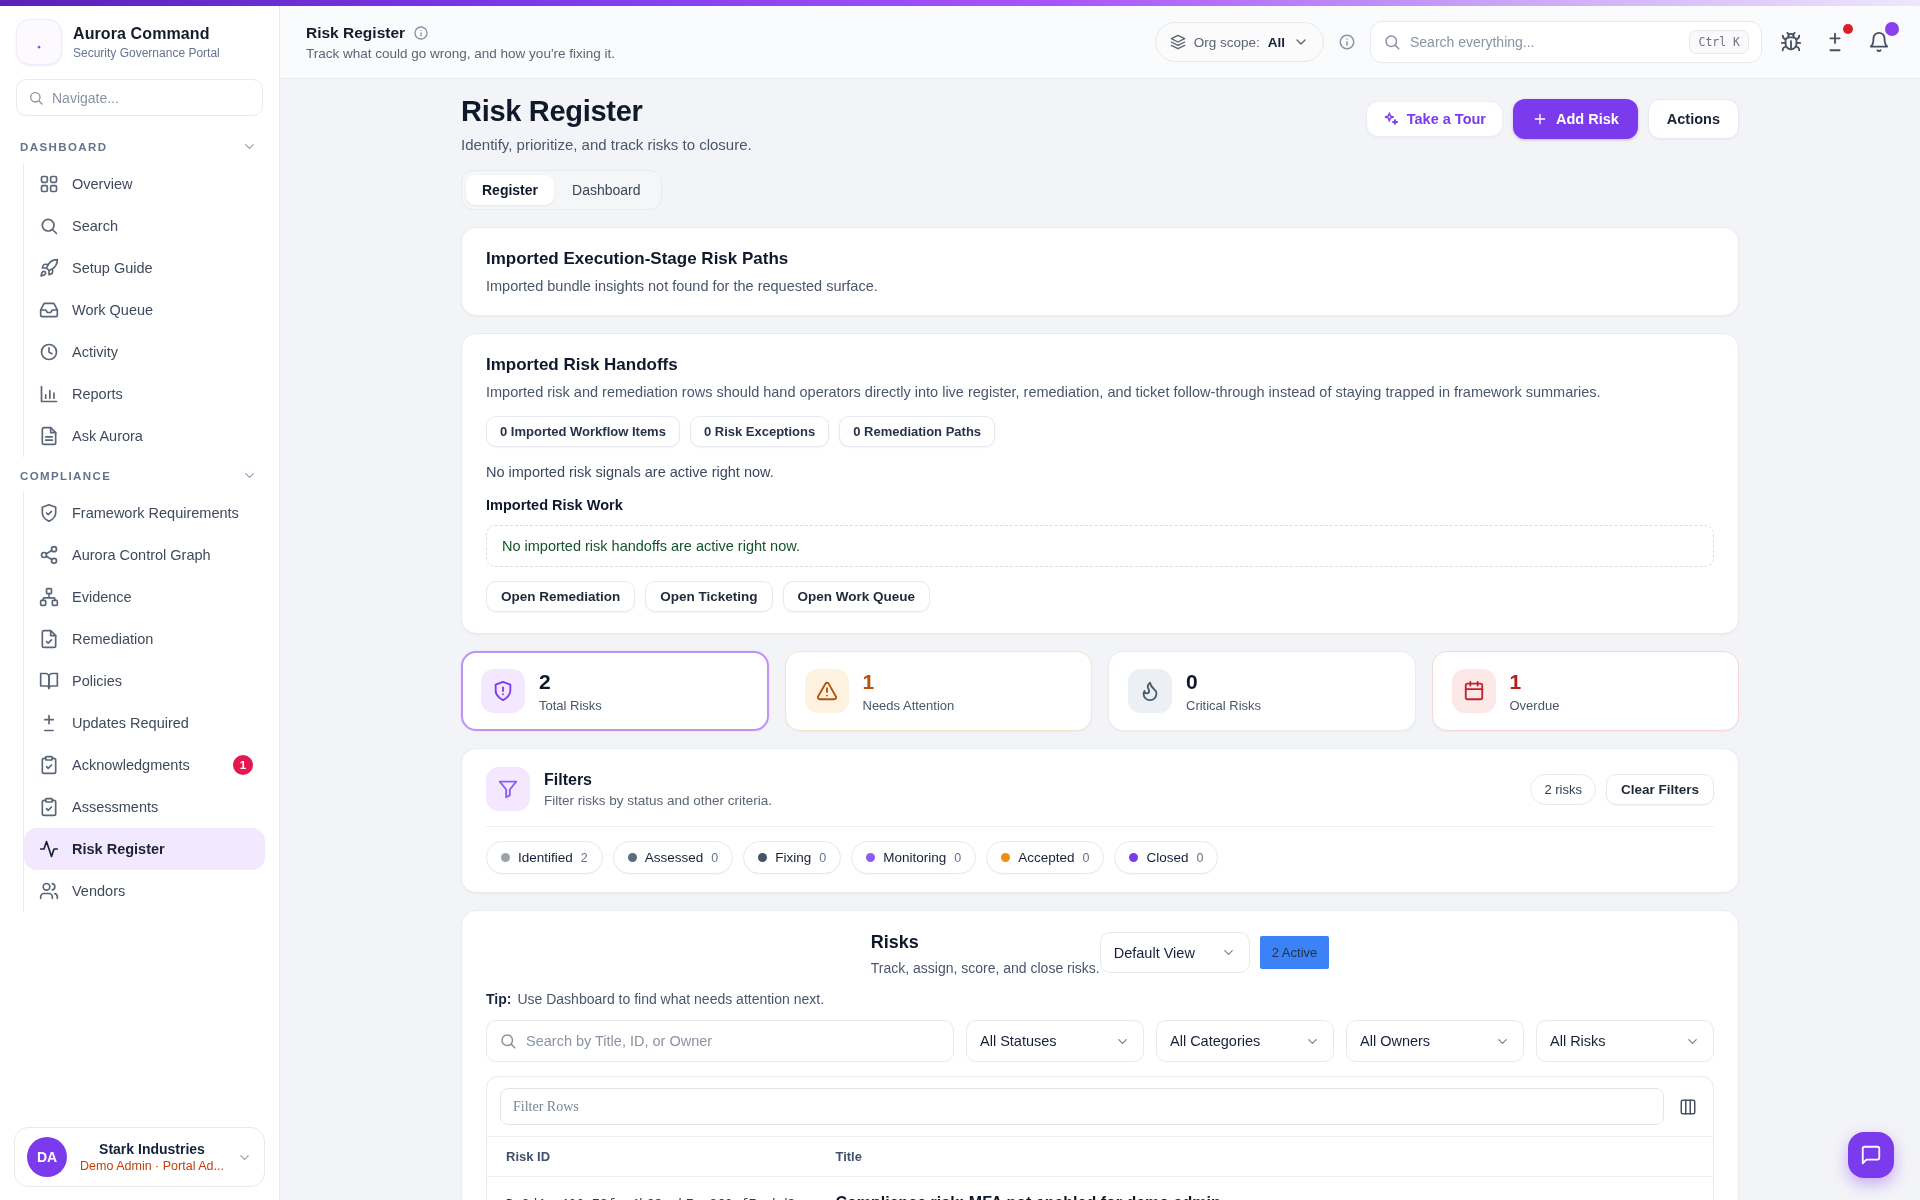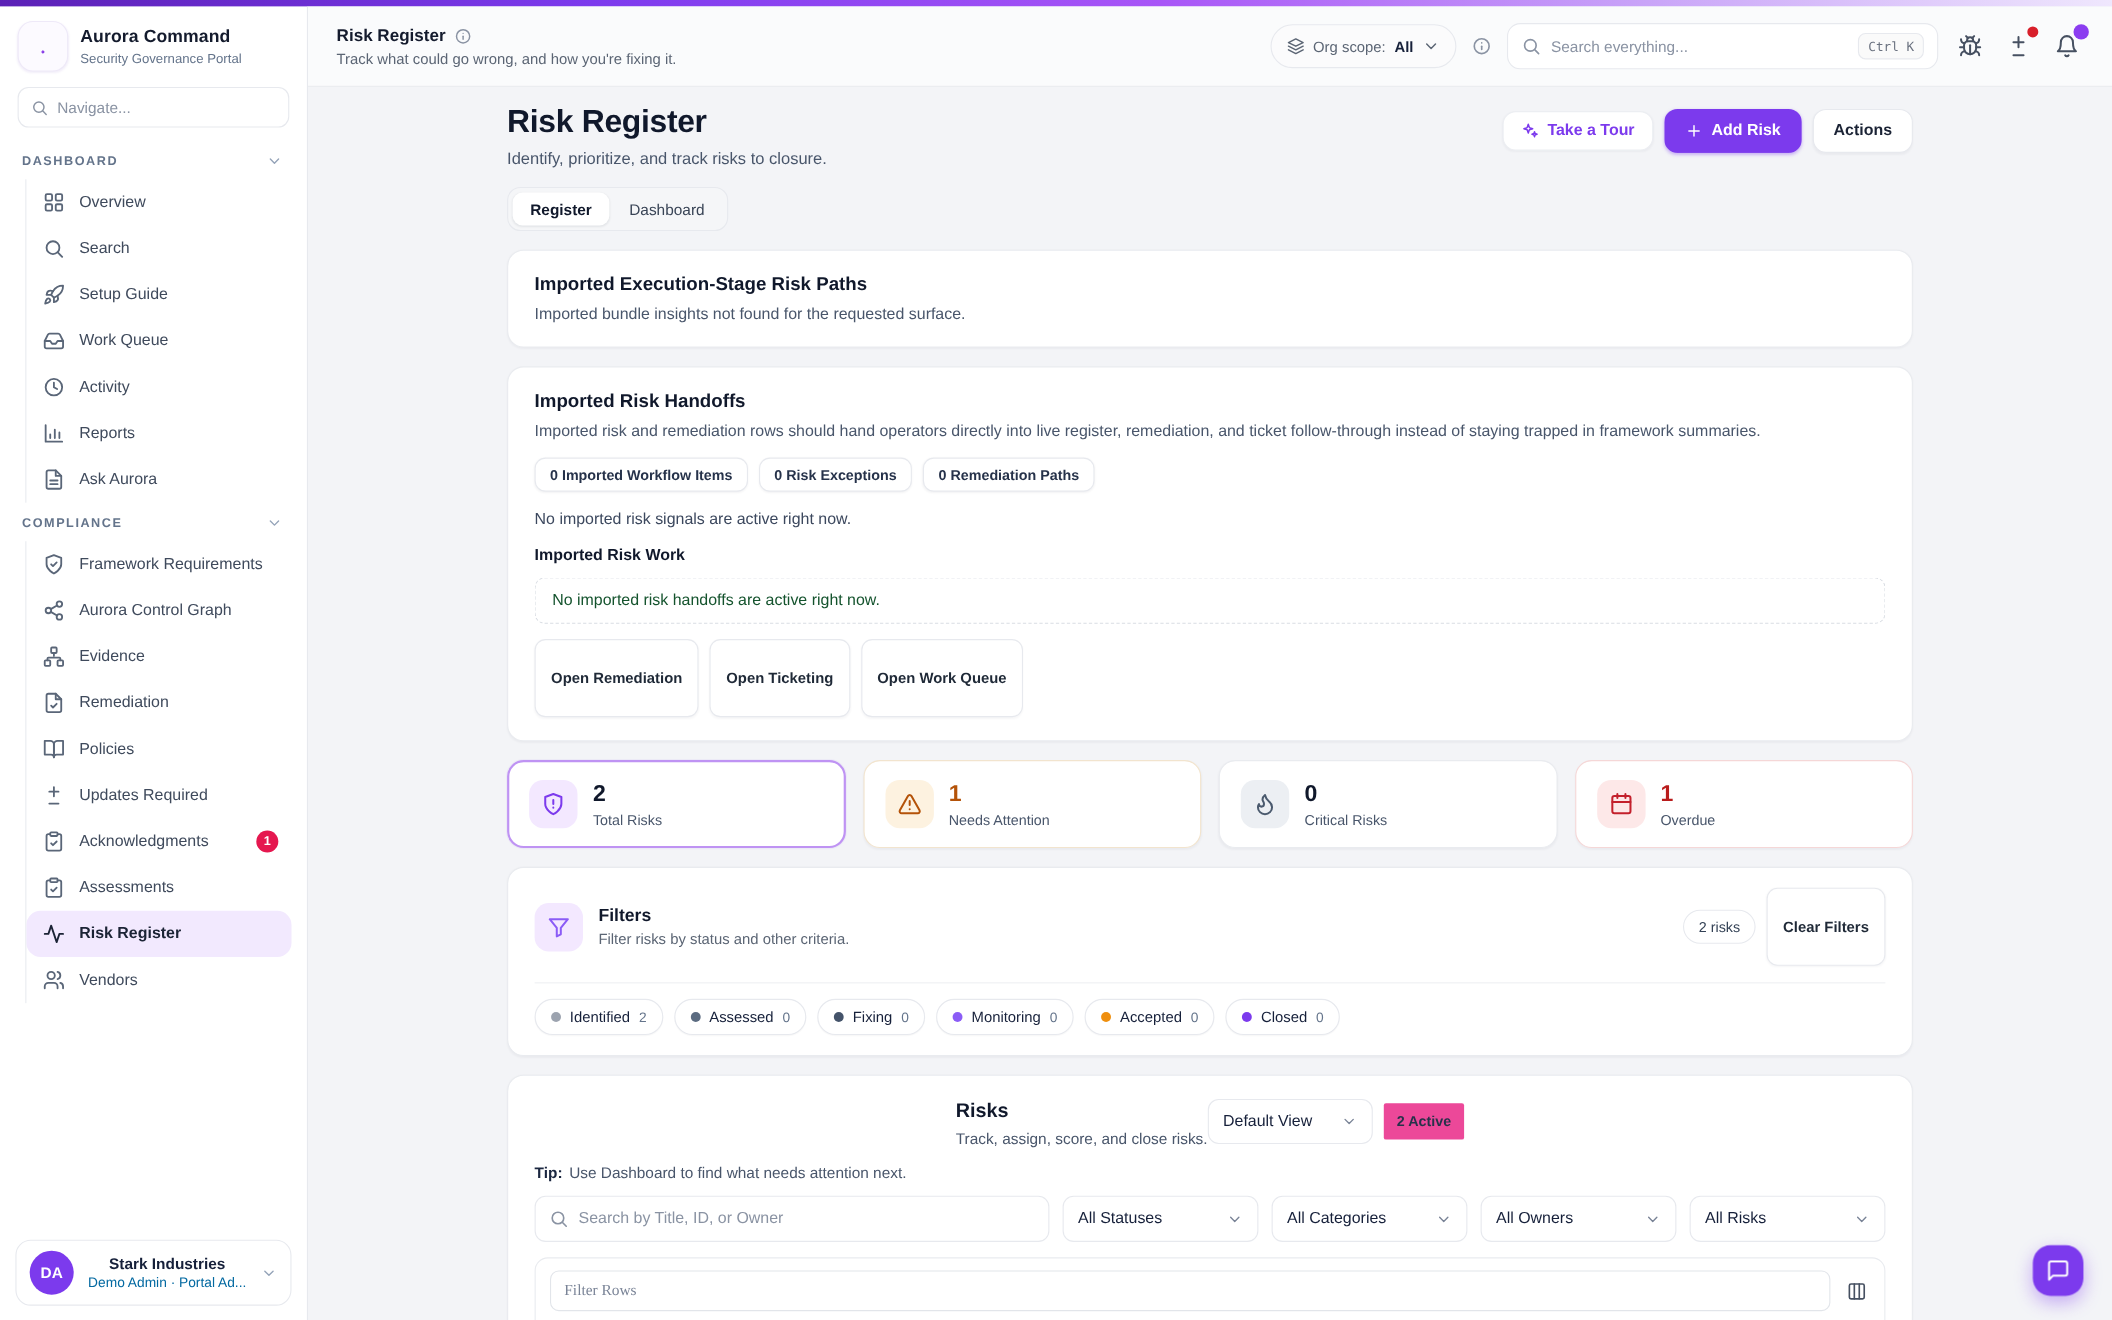--- a/index.html
+++ b/index.html
@@ -25,21 +25,21 @@
   .sec-head .ic { width:15px; height:15px; color:#94a3b8; }
   .nav-group { margin-left:9px; border-left:1px solid #e9ebf0; }
   .nav-item { display:flex; align-items:center; gap:13px; padding:11px 12px 11px 15px; font-size:14.5px; color:#3f4a5c; border-radius:13px; cursor:pointer; }
   .nav-item .ic { color:#5a6678; }
   .nav-item.active { background:#f2e9fe; color:#1b2335; font-weight:700; }
   .nav-item.active .ic { color:#1b2335; }
   .nav-badge { margin-left:auto; min-width:20px; height:20px; border-radius:50%; background:#e5174f; color:#fff; font-size:11.5px; font-weight:700; display:flex; align-items:center; justify-content:center; }
   .side-foot { margin:10px 14px 13px; border:1px solid #e7e9ee; border-radius:14px; padding:9px 12px; display:flex; align-items:center; gap:11px; cursor:pointer; background:#fff; }
   .avatar { width:40px; height:40px; border-radius:50%; background:#7c3aed; color:#fff; font-size:14px; font-weight:700; display:flex; align-items:center; justify-content:center; flex:0 0 40px; }
   .foot-org { font-size:14px; font-weight:700; color:#16203a; text-align:center; }
-  .foot-role { font-size:12.5px; color:#0369a1; margin-top:2px; white-space:nowrap; }
+  .foot-role { font-size:12.5px; color:#c2410c; margin-top:2px; white-space:nowrap; }
   .foot-text { flex:1; min-width:0; text-align:center; }
   .side-foot .ic { width:15px; height:15px; color:#94a3b8; }
 
   
   .main { flex:1; min-width:0; display:flex; flex-direction:column; background:#f3f4f7; }
   .topbar { height:73px; flex:0 0 73px; background:#fafbfc; border-bottom:1px solid #e9ebef; display:flex; align-items:center; padding:0 26px; gap:14px; }
   .tb-left { margin-right:auto; }
   .tb-title-row { display:flex; align-items:center; gap:8px; }
   .tb-title { font-size:15.5px; font-weight:700; color:#141b2d; }
   .tb-sub { font-size:13.5px; color:#5b6574; margin-top:4px; }
@@ -60,21 +60,21 @@
   .container { width:1278px; margin:0 auto; }
 
   .page-head { display:flex; align-items:flex-start; justify-content:space-between; }
   h1.page-title { font-size:29px; font-weight:700; color:#10182b; letter-spacing:-.3px; }
   .page-sub { font-size:15px; color:#49566b; margin-top:8px; }
   .head-actions { display:flex; align-items:center; gap:10px; margin-top:4px; }
   .btn { display:inline-flex; align-items:center; gap:8px; border-radius:12px; font-size:14.5px; font-weight:700; cursor:pointer; border:1px solid transparent; font-family:inherit; }
   .btn-tour { background:#fff; border-color:#eceef2; color:#7c3aed; padding:9px 16px; box-shadow:0 1px 2px rgba(15,23,42,.04); }
   .btn-primary { background:#7c3aed; color:#fff; padding:11px 18px; box-shadow:0 1px 3px rgba(124,58,237,.35); }
   .btn-plain { background:#fff; border-color:#e7e9ee; color:#1b2335; padding:11px 18px; box-shadow:0 1px 2px rgba(15,23,42,.04); }
-  .btn-sm { background:#fff; border:1px solid #e7e9ee; color:#1f2937; padding:27px 14px; border-radius:10px; font-size:13.5px; font-weight:700; box-shadow:0 1px 2px rgba(15,23,42,.04); }
+  .btn-sm { background:#fff; border:1px solid #e7e9ee; color:#1f2937; padding:7px 14px; border-radius:10px; font-size:13.5px; font-weight:700; box-shadow:0 1px 2px rgba(15,23,42,.04); }
 
   .tabs { display:inline-flex; background:#f5f6f8; border:1px solid #e7e9ee; border-radius:12px; padding:4px; margin-top:17px; gap:2px; }
   .tab { font-size:14px; padding:7px 16px; border-radius:9px; color:#394456; cursor:pointer; font-weight:400; }
   .tab.active { background:#fff; font-weight:700; color:#10182b; box-shadow:0 1px 2px rgba(15,23,42,.08); }
 
   .card { background:#fff; border:1px solid #e9ebef; border-radius:15px; box-shadow:0 1px 2px rgba(15,23,42,.04); }
   .stack { display:flex; flex-direction:column; gap:17px; margin-top:17px; }
   .card-pad { padding:21px 24px; }
   .card-title { font-size:17px; font-weight:700; color:#10182b; }
   .card-body { font-size:14.5px; color:#49566b; margin-top:9px; }
@@ -112,21 +112,21 @@
   .sd-identified{background:#9ca3af}.sd-assessed{background:#5b6b80}.sd-fixing{background:#44536a}
   .sd-monitoring{background:#8b5cf6}.sd-accepted{background:#ef8f0e}.sd-closed{background:#7c3aed}
   .scount { color:#64748b; font-size:12.5px; }
 
   .risks-head { display:flex; align-items:flex-start; justify-content:center; }
   .risks-title { font-size:18px; font-weight:700; color:#10182b; }
   .risks-sub { font-size:14px; color:#49566b; margin-top:7px; }
   .risks-right { display:flex; align-items:center; gap:10px; }
   .select { display:inline-flex; align-items:center; justify-content:space-between; gap:12px; border:1px solid #e7e9ee; background:#fff; border-radius:10px; padding:0 13px; height:41px; font-size:14.5px; color:#16203a; cursor:pointer; }
   .select .ic { width:15px; height:15px; color:#7a8497; }
-  .active-badge { background:#ec4899; border-radius:2px; padding:9px 12px; font-size:13px; font-weight:700; color:#26324a; }
+  .active-badge { background:#3b82f6; border-radius:2px; padding:9px 12px; font-size:13px; font-weight:400; color:#26324a; }
   .tip { font-size:14px; color:#49566b; margin-top:15px; }
   .tip b { color:#1b2740; font-weight:700; margin-right:6px; }
   .riskbar { display:flex; gap:12px; margin-top:13px; }
   .rsearch { flex:0 0 468px; height:42px; border:1px solid #e7e9ee; border-radius:10px; background:#fff; display:flex; align-items:center; gap:9px; padding:11px 12px; color:#8a93a3; }
   .rsearch input { flex:1; border:none; outline:none; font-size:14.5px; font-family:inherit; background:transparent; color:#334155; }
   .rsearch input::placeholder { color:#8a93a3; }
   .riskbar .select { flex:1; height:42px; }
 
   .panel { border:1px solid #e9ebef; border-radius:12px; margin-top:14px; overflow:hidden; }
   .panel-top { display:flex; align-items:center; gap:12px; padding:11px 13px;font-family:Liberation Serif, serif; }

